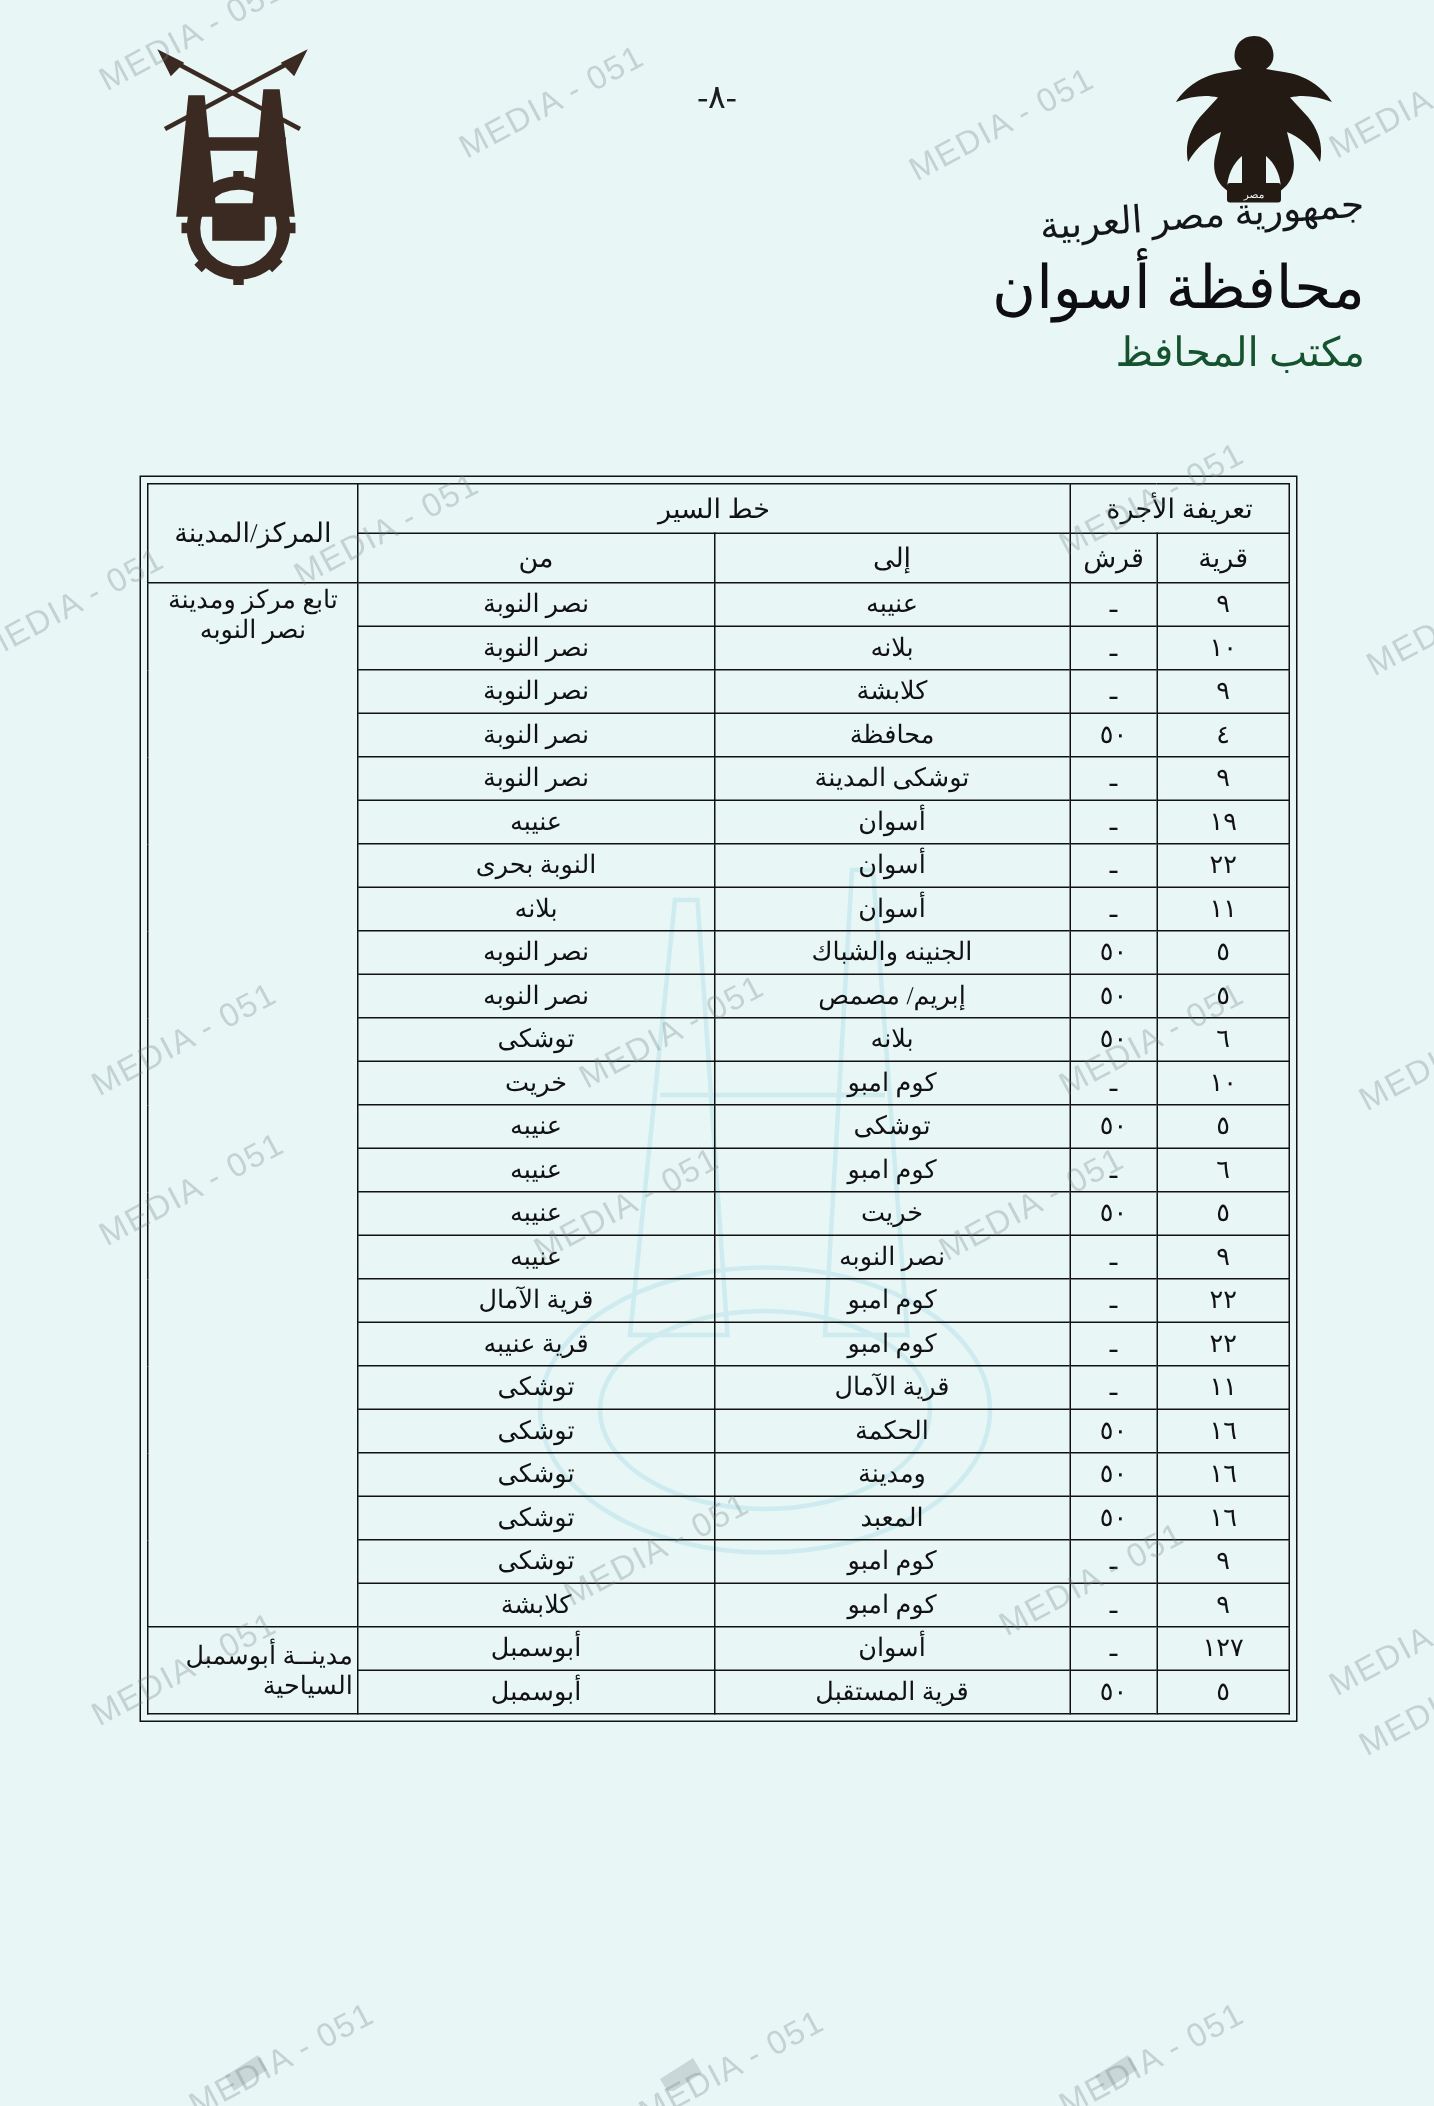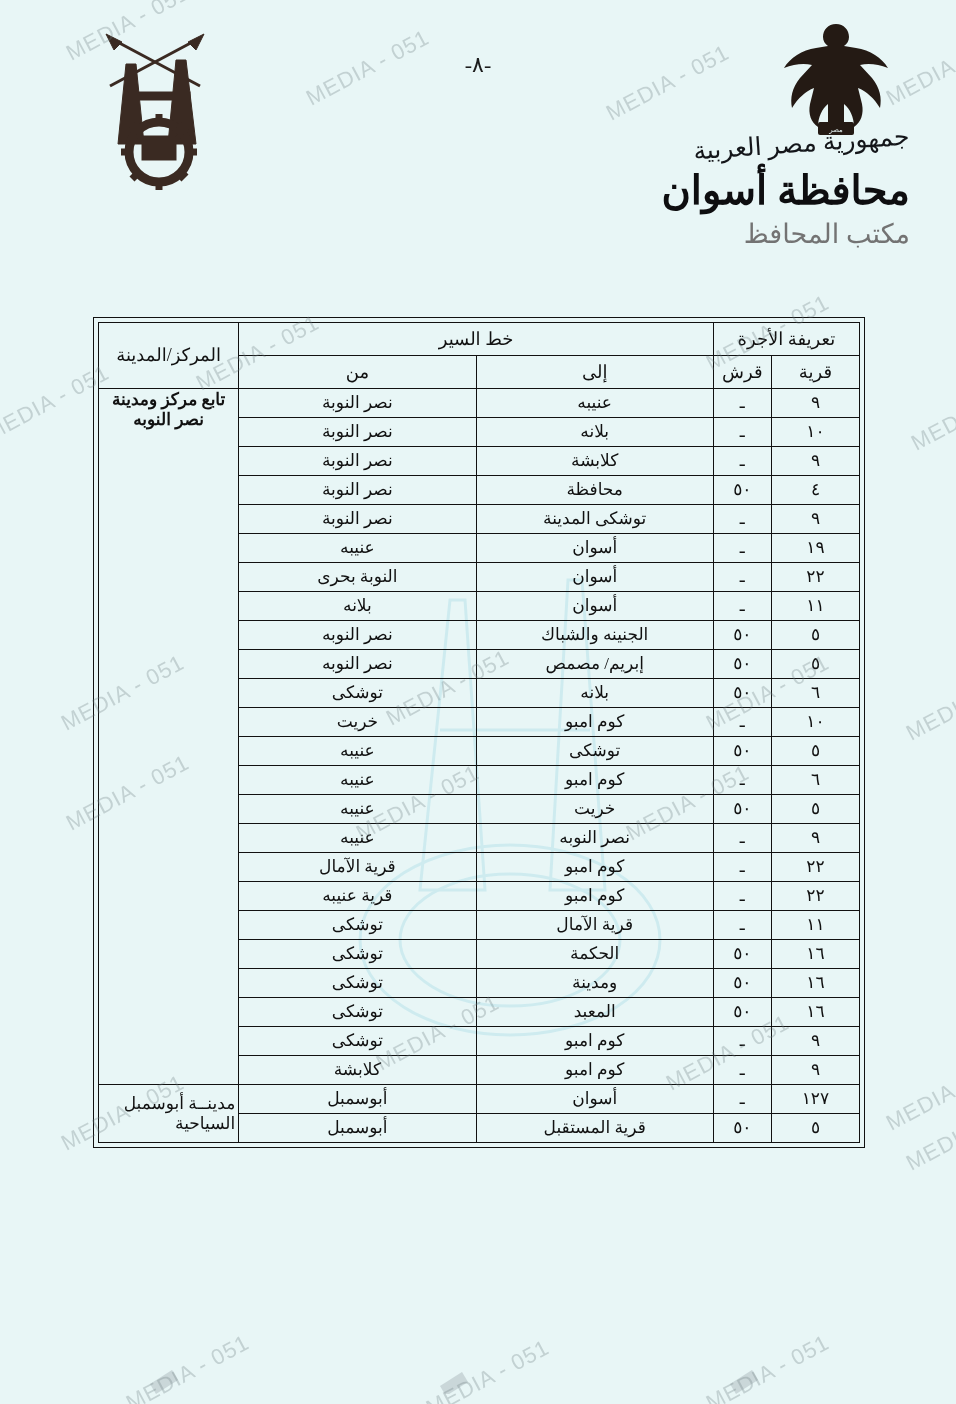--- a/index.html
+++ b/index.html
@@ -76,28 +76,28 @@
   .republic-line {
     font-size: 25px;
     font-family: "Liberation Serif", serif;
     color: #14161a;
     transform: rotate(-4deg);
     margin-bottom: 8px;
     letter-spacing: 0.5px;
   }
   .gov-line {
     font-size: 40px;
-    font-weight: bold;
+    font-weight: normal;
     color: #0e0e10;
     letter-spacing: 1px;
     margin-bottom: 4px;
   }
   .office-line {
     font-size: 27px;
-    color: #737373;
+    color: #14532d;
     margin-top: 0;
     padding-left: 14px;
   }
 
   
   .table-wrap {
     position: absolute;
     top: 322px;
     left: 98px;
     width: 762px;
@@ -262,21 +262,21 @@
         <th>إلى</th>
         <th>من</th>
       </tr>
     </thead>
     <tbody id="fare-body">
         <tr>
           <td class="num">٩</td>
           <td class="num">ـ</td>
           <td>عنيبه</td>
           <td>نصر النوبة</td>
-          <td rowspan="24" class="city-cell" style="font-weight: bold;">تابع مركز ومدينة نصر النوبه</td>
+          <td rowspan="24" class="city-cell" style="font-weight: normal;">تابع مركز ومدينة نصر النوبه</td>
         </tr>
         <tr>
           <td class="num">١٠</td>
           <td class="num">ـ</td>
           <td>بلانه</td>
           <td>نصر النوبة</td>
         </tr>
         <tr>
           <td class="num">٩</td>
           <td class="num">ـ</td>

